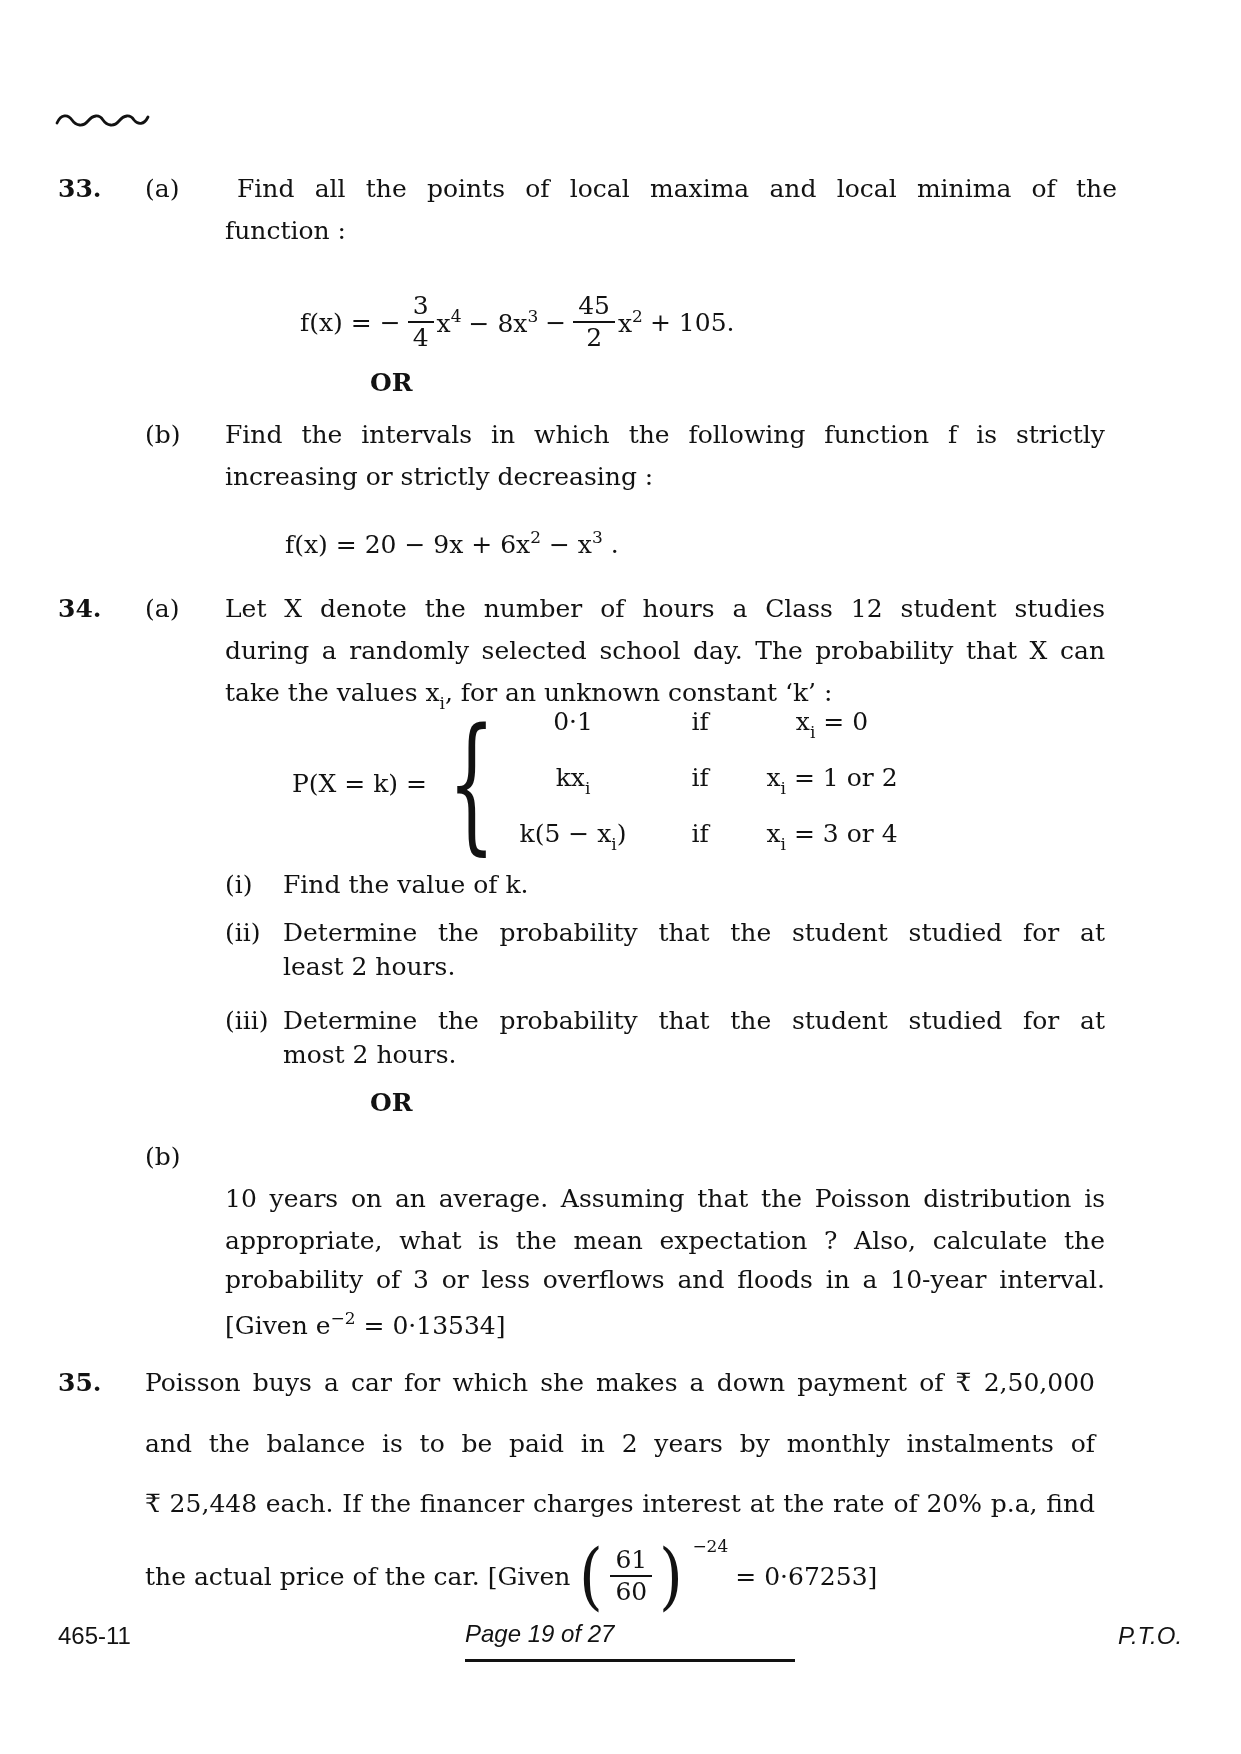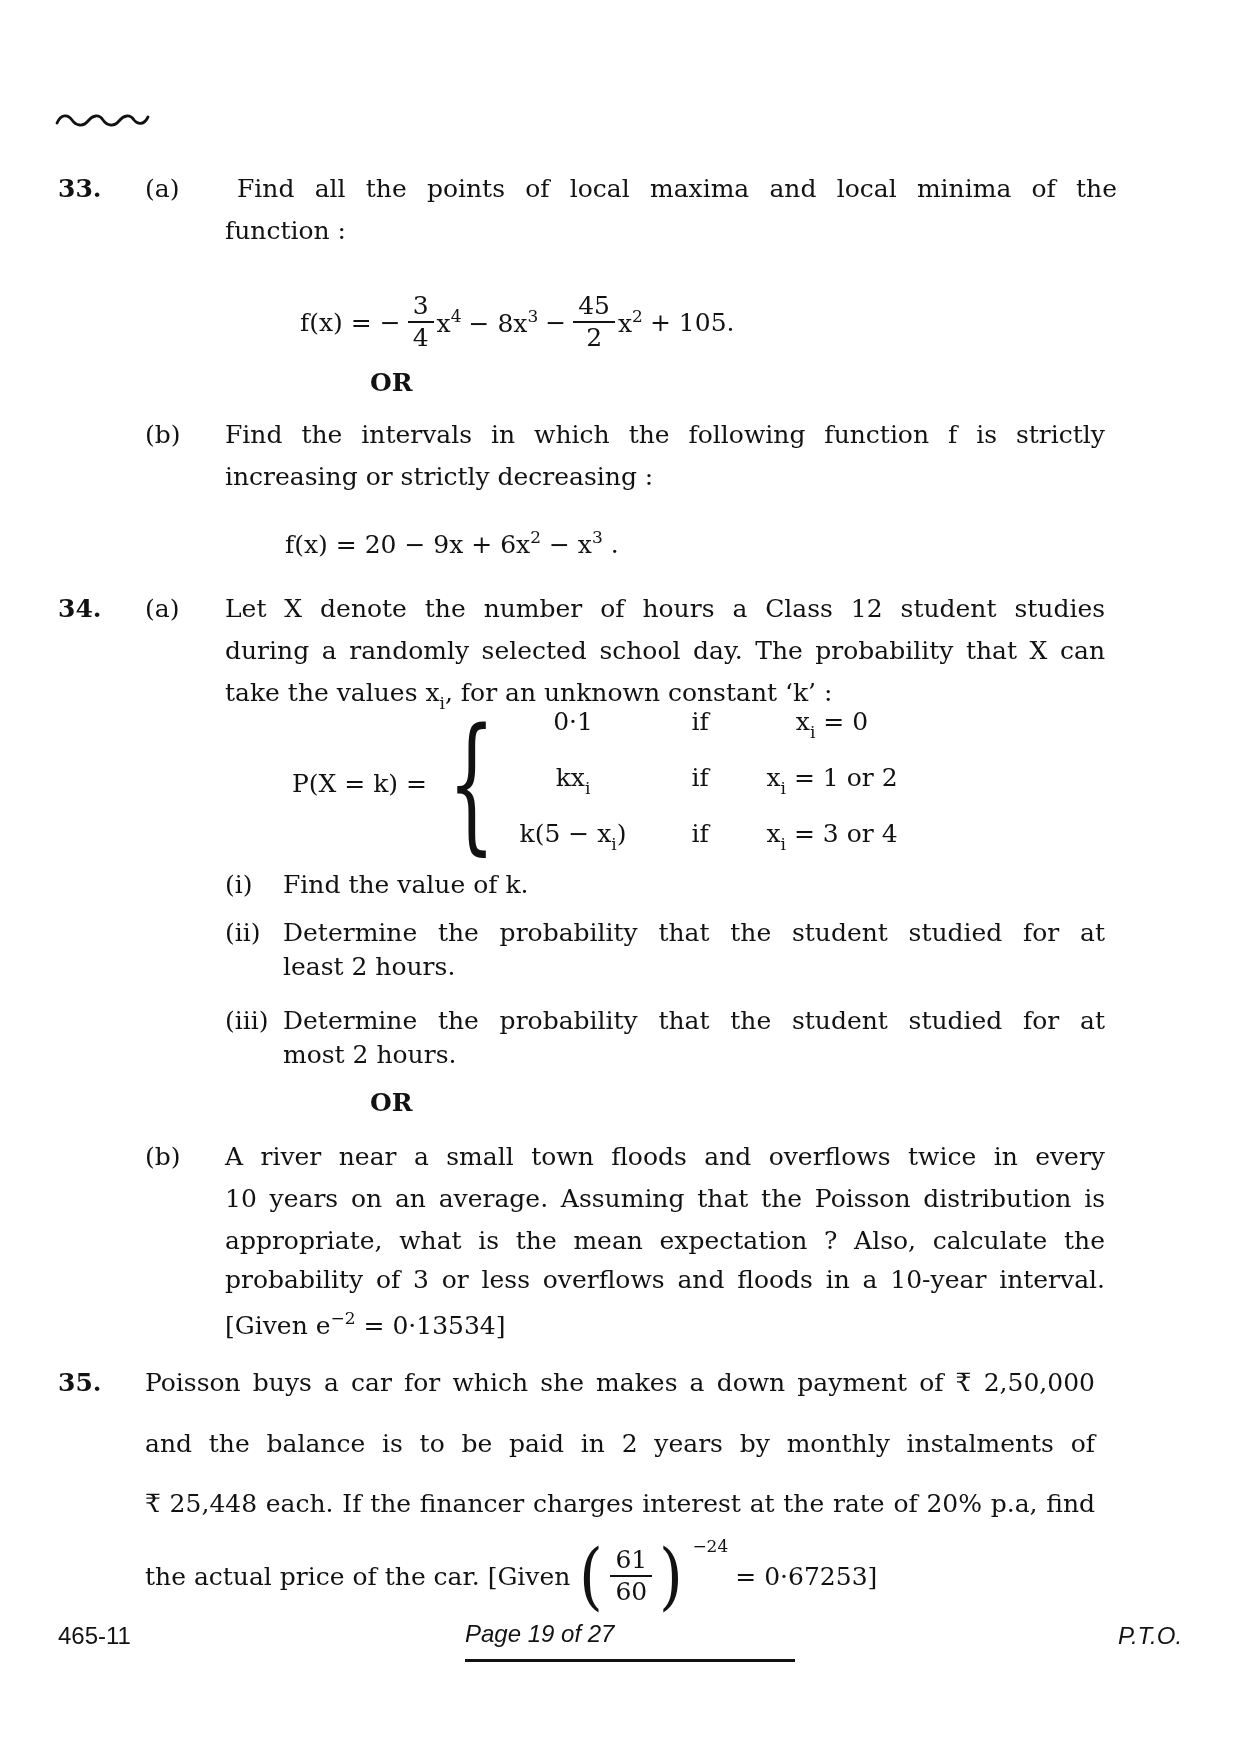--- a/index.html
+++ b/index.html
@@ -113,21 +113,20 @@
   <div class="line just" style="left:283px; top:916px; width:822px;">Determine the probability that the student studied for at</div>
   <div class="line" style="left:283px; top:950px;">least 2 hours.</div>
 
   <div class="line" style="left:225px; top:1004px;">(iii)</div>
   <div class="line just" style="left:283px; top:1004px; width:822px;">Determine the probability that the student studied for at</div>
   <div class="line" style="left:283px; top:1038px;">most 2 hours.</div>
 
   <div class="line bold" style="left:370px; top:1086px;">OR</div>
 
   <div class="line" style="left:145px; top:1140px;">(b)</div>
-  <div class="line just" style="left:225px; top:1140px; width:880px;">A river near a small town floods and overflows twice in every</div>
   <div class="line just" style="left:225px; top:1182px; width:880px;">10 years on an average. Assuming that the Poisson distribution is</div>
   <div class="line just" style="left:225px; top:1224px; width:880px;">appropriate, what is the mean expectation ? Also, calculate the</div>
   <div class="line just" style="left:225px; top:1263px; width:880px;">probability of 3 or less overflows and floods in a 10-year interval.</div>
   <div class="line" style="left:225px; top:1301px;">
     <span>[Given e</span><span class="sup">−2</span><span> = 0·13534]</span>
   </div>
 
   <div class="line bold" style="left:58px; top:1366px;">35.</div>
   <div class="line just" style="left:145px; top:1366px; width:950px;">Poisson buys a car for which she makes a down payment of ₹ 2,50,000</div>
   <div class="line just" style="left:145px; top:1427px; width:950px;">and the balance is to be paid in 2 years by monthly instalments of</div>

